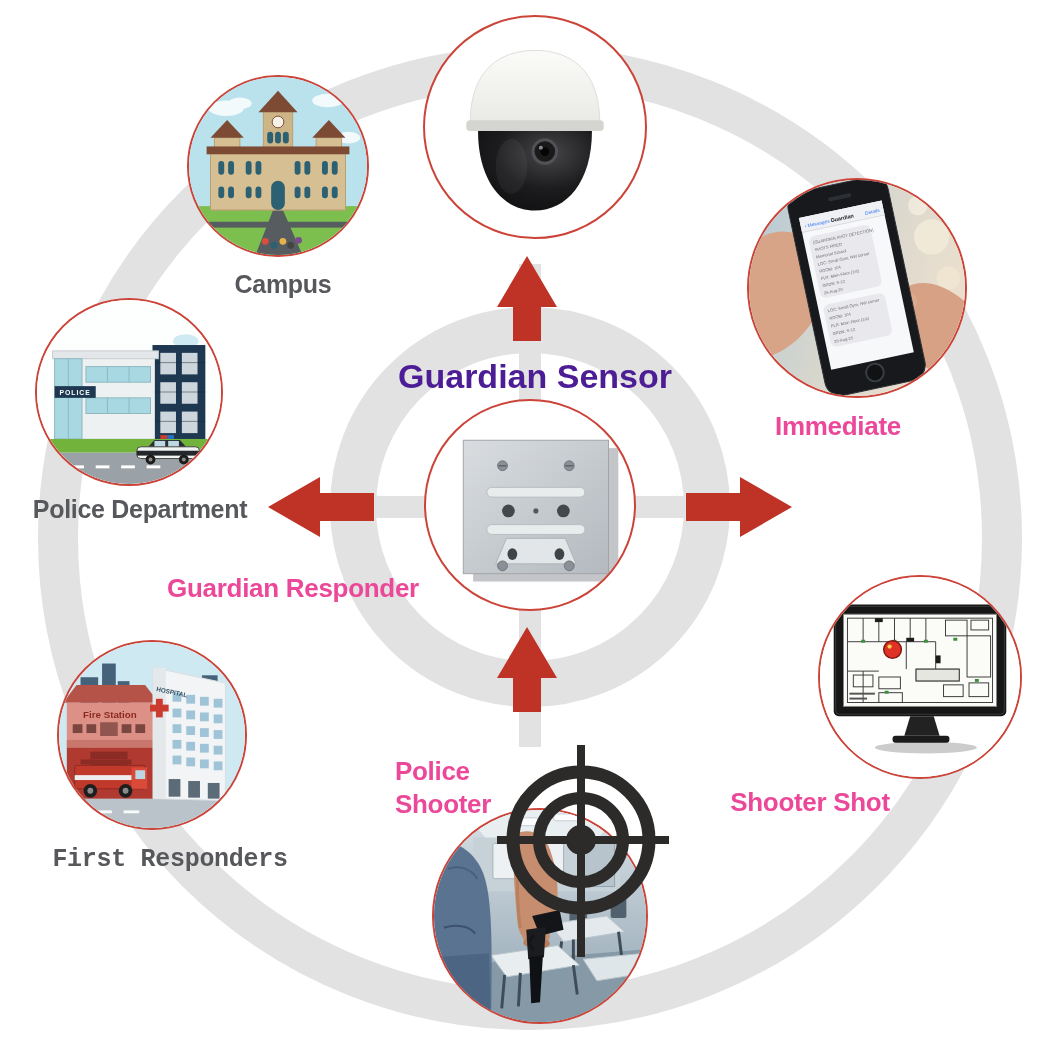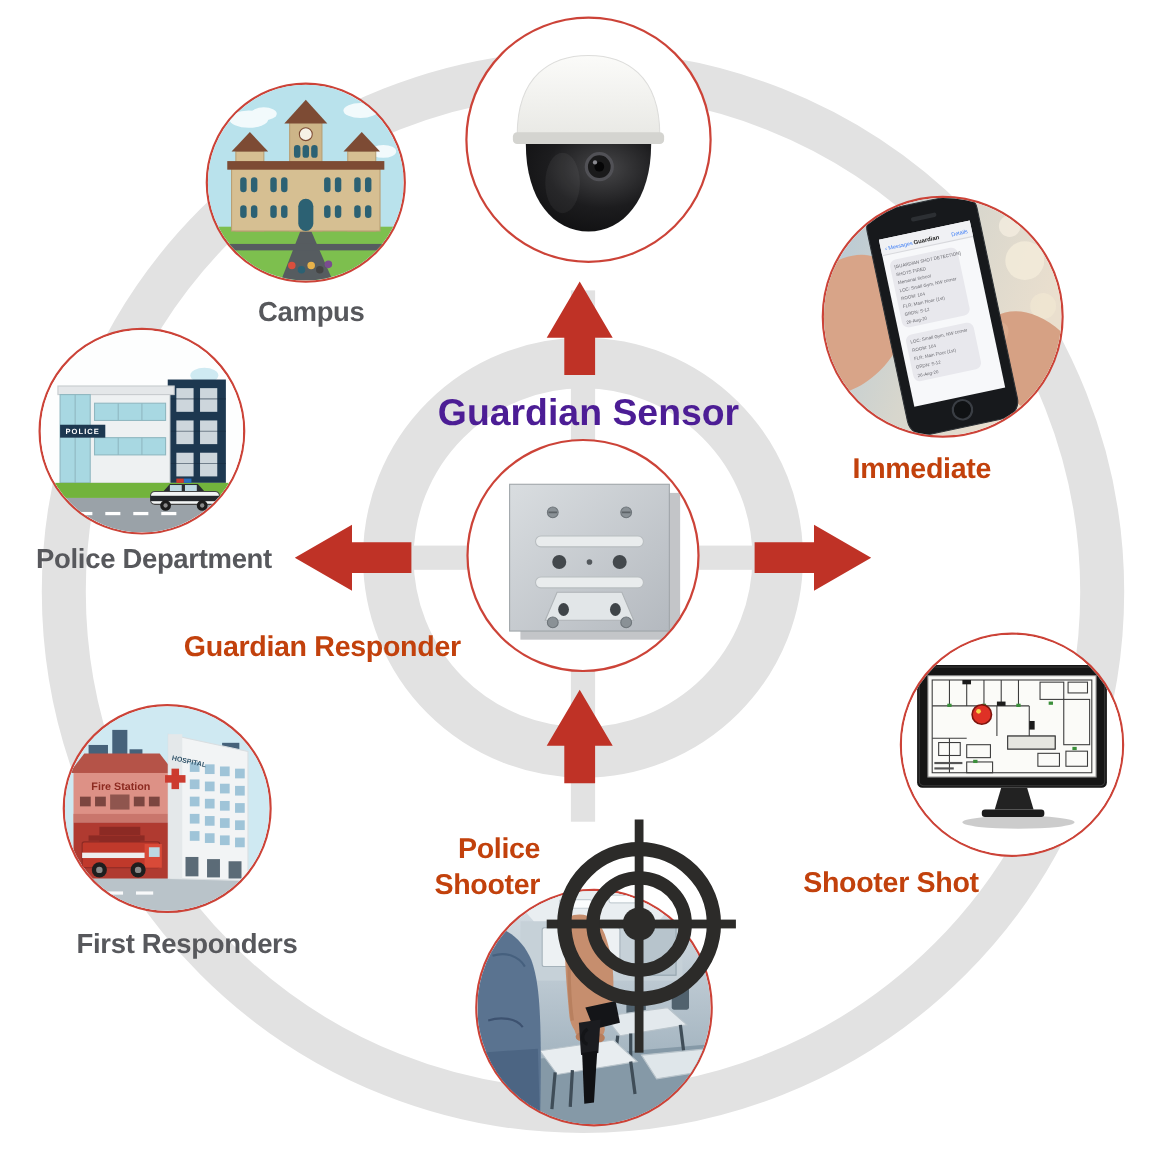--- a/index.html
+++ b/index.html
@@ -8,25 +8,25 @@
     font-family:"Liberation Sans","DejaVu Sans",sans-serif;
   }
   #canvas svg{display:block;}
   .layer{position:absolute;left:0;top:0;width:1056px;height:1056px;pointer-events:none;}
   .node{
     position:absolute;border-radius:50%;border:2px solid #cc4338;overflow:hidden;
     background:#ffffff;box-sizing:border-box;
   }
   .node svg{width:100%;height:100%;}
   .lbl{
-    position:absolute;transform:translate(-50%,-50%);text-align:right;
+    position:absolute;transform:translate(-50%,-50%);text-align:left;
     font-weight:bold;white-space:nowrap;letter-spacing:-0.3px;
   }
   .lbl.gray{color:#57585c;font-size:25px;}
-  .lbl.red{color:#c2410c;font-size:26px;line-height:33px;}
+  .lbl.red{color:#ec4899;font-size:26px;line-height:33px;}
   .title{
     position:absolute;transform:translate(-50%,-50%);color:#4c1d95;
     font-size:34px;font-weight:bold;white-space:nowrap;z-index:5;
   }
   .z1{z-index:1}.z2{z-index:2}.z3{z-index:3}.z4{z-index:4}
   text{font-family:"Liberation Sans","DejaVu Sans",sans-serif;}
 </style>
 </head>
 <body>
 
@@ -438,21 +438,21 @@
     <rect x="9" y="100" width="172" height="8" fill="#2c2b29"></rect>
     <circle cx="93" cy="104" r="68" fill="none" stroke="#2c2b29" stroke-width="13"></circle>
     <circle cx="93" cy="104" r="42" fill="none" stroke="#2c2b29" stroke-width="12"></circle>
     <circle cx="93" cy="104" r="15" fill="#2c2b29"></circle>
   </svg>
 
   <div class="title" style="left:535px;top:376px;">Guardian Sensor</div>
 
   <div class="lbl gray z2" style="left:283px;top:284px;">Campus</div>
   <div class="lbl gray z2" style="left:140px;top:509px;">Police Department</div>
-  <div class="lbl gray z2" style="left:170px;top:859px;">First Responders</div>
+  <div class="lbl gray z2" style="left:170px;top:859px;font-family:Liberation Mono, monospace;">First Responders</div>
 
   <div class="lbl red z2" style="left:838px;top:426px;">
     <div>Immediate</div>
   </div>
   <div class="lbl red z2" style="left:810px;top:802px;">
     <div>Shooter Shot</div>
   </div>
   <div class="lbl red z2" style="left:443px;top:788px;">
     <div>Police</div>
     <div>Shooter</div>

